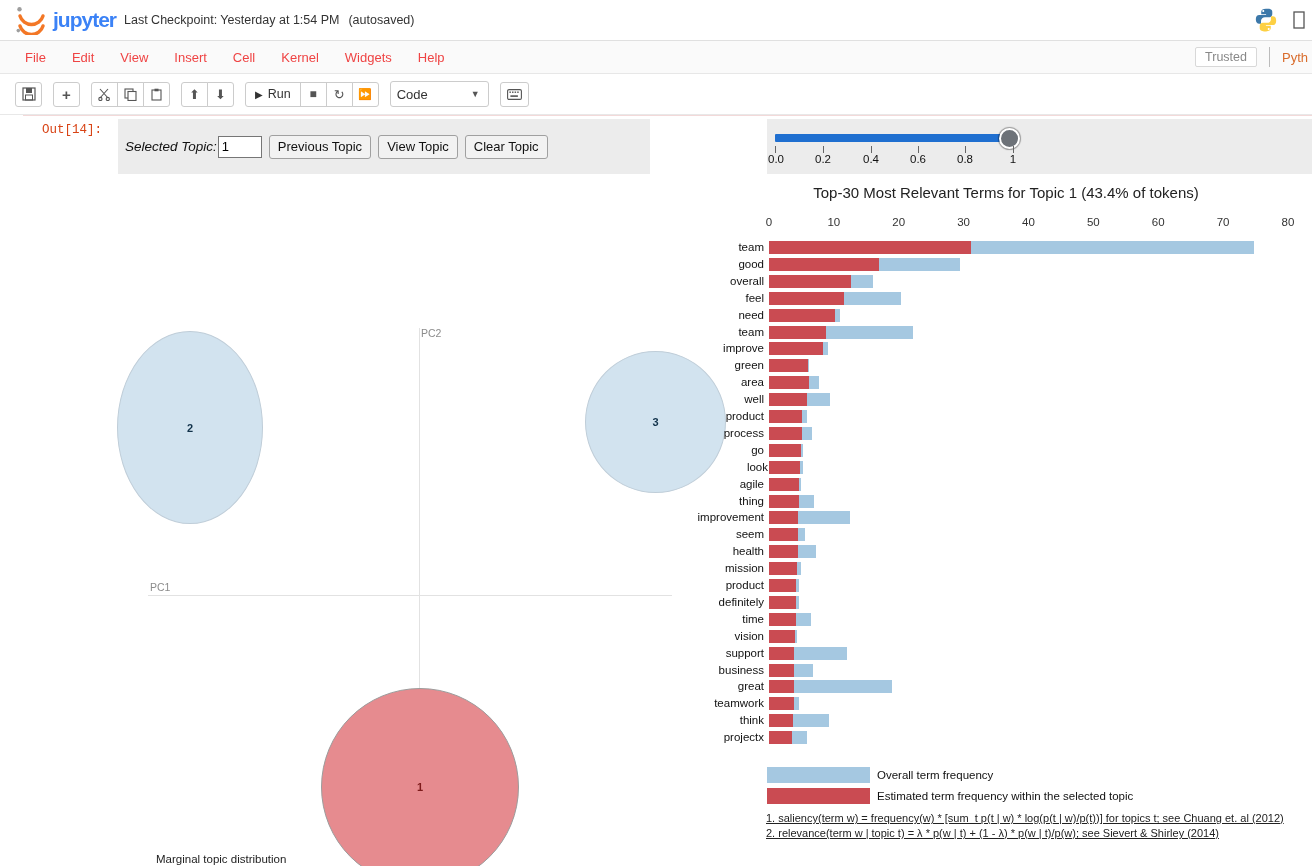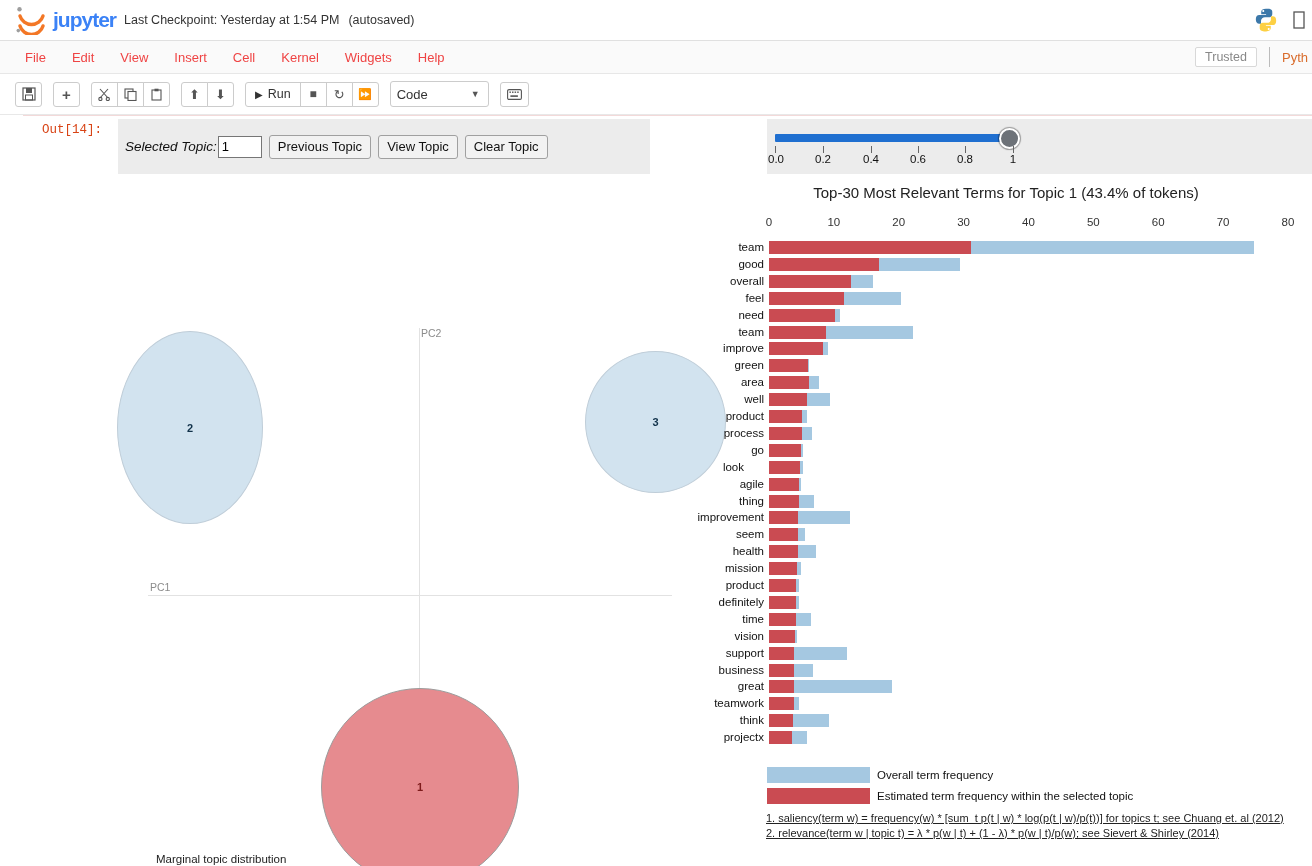--- a/index.html
+++ b/index.html
@@ -443,21 +443,21 @@
     <div class="bar-term" style="top: 426.9px; right: 548px;">process</div>
     <div class="bar-row" style="left: 769px; top: 443.8px; width: 34.3837px;">
       <div class="bar-blue" style="width: 34.3837px; background: rgb(165, 200, 225);"></div>
       <div class="bar-red" style="width: 31.7888px; background: rgb(202, 75, 82);"></div>
     </div>
     <div class="bar-term" style="top: 443.8px; right: 548px;">go</div>
     <div class="bar-row" style="left: 769px; top: 460.7px; width: 34.3837px;">
       <div class="bar-blue" style="width: 34.3837px; background: rgb(165, 200, 225);"></div>
       <div class="bar-red" style="width: 31.14px; background: rgb(202, 75, 82);"></div>
     </div>
-    <div class="bar-term" style="top: 460.7px; right: 568px;">look</div>
+    <div class="bar-term" style="top: 460.7px; right: 544px;">look</div>
     <div class="bar-row" style="left: 769px; top: 477.6px; width: 32.4375px;">
       <div class="bar-blue" style="width: 32.4375px; background: rgb(165, 200, 225);"></div>
       <div class="bar-red" style="width: 29.8425px; background: rgb(202, 75, 82);"></div>
     </div>
     <div class="bar-term" style="top: 477.6px; right: 548px;">agile</div>
     <div class="bar-row" style="left: 769px; top: 494.5px; width: 45.4125px;">
       <div class="bar-blue" style="width: 45.4125px; background: rgb(165, 200, 225);"></div>
       <div class="bar-red" style="width: 29.8425px; background: rgb(202, 75, 82);"></div>
     </div>
     <div class="bar-term" style="top: 494.5px; right: 548px;">thing</div>

